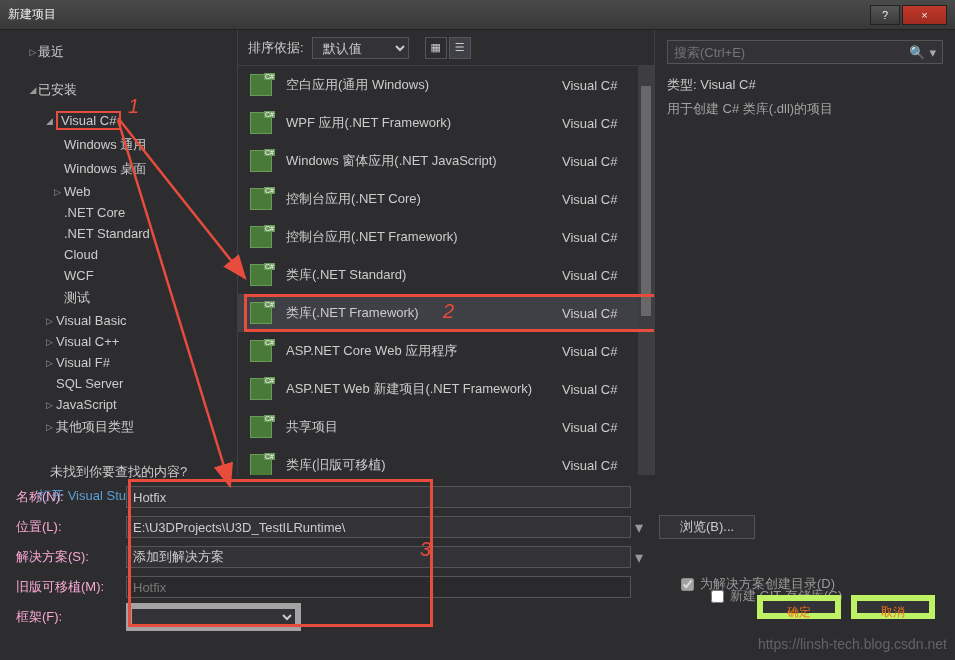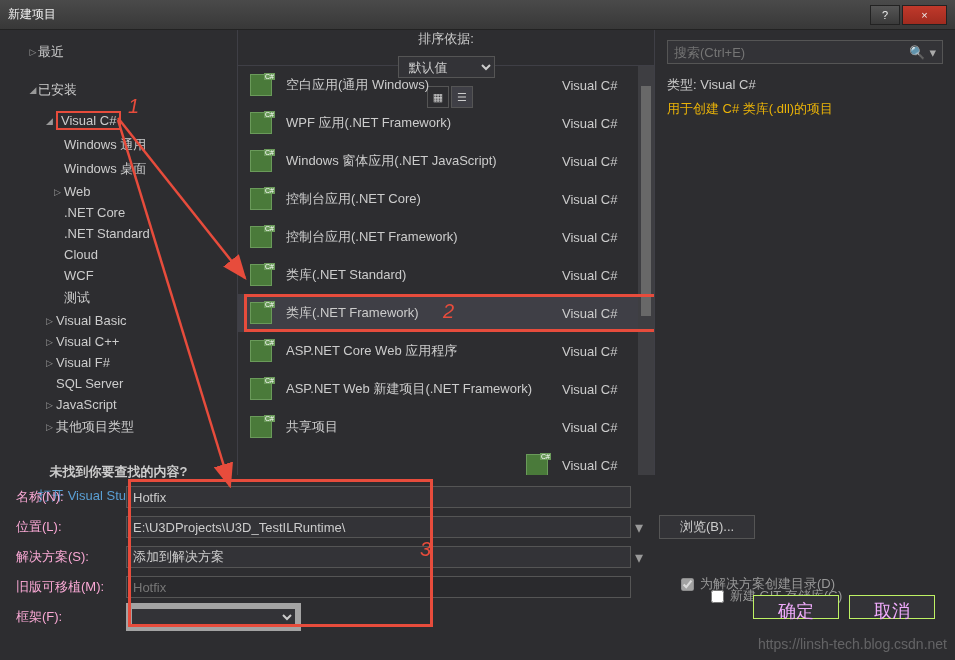--- a/index.html
+++ b/index.html
@@ -11,55 +11,55 @@
 .main { display: flex; height: 445px; }
 .left-panel { width: 238px; padding: 10px 8px; border-right: 1px solid #3f3f46; font-size: 13px; position: relative; }
 .tree-item { padding: 3px 6px; display: flex; align-items: center; cursor: pointer; }
 .tree-item .arrow { display: inline-block; width: 10px; font-size: 9px; color: #999; }
 .tree-item.collapsed .arrow::before { content: "▷"; }
 .tree-item.expanded .arrow::before { content: "◢"; }
 .tree-item.indent1 { padding-left: 20px; text-align: center; }
 .tree-item.indent2 { padding-left: 38px; }
 .tree-item.indent3 { padding-left: 56px; }
 .vcsharp-box { border: 2px solid #e74c3c; padding: 0 3px; }
-.notfound { text-align: center; font-size: 13px; color: #ccc; margin-top: 24px; padding: 0 16px; font-weight: bold; }
+.notfound { text-align: center; font-size: 13px; color: #ccc; margin-top: 24px; padding: 0 16px; }
 .openinstaller { text-align: center; color: #5a9fd4; font-size: 13px; margin-top: 6px; cursor: pointer; }
 .center-panel { flex: 1; display: flex; flex-direction: column; border-right: 1px solid #3f3f46; }
-.center-top { height: 36px; display: flex; align-items: center; padding: 0 10px; gap: 8px; border-bottom: 1px solid #3f3f46; flex-direction: column; }
+.center-top { height: 36px; display: flex; align-items: center; padding: 0 10px; gap: 8px; border-bottom: 1px solid #3f3f46; }
 .sort-label { font-size: 13px; }
 .sort-select { background: #333337; border: 1px solid #555; color: #ccc; font-size: 13px; padding: 2px 30px 2px 6px; height: 22px; }
 .view-icons { display: flex; gap: 2px; margin-left: 8px; }
 .view-icon { width: 22px; height: 22px; border: 1px solid #555; display: flex; align-items: center; justify-content: center; font-size: 11px; }
 .view-icon.active { background: #3f3f46; }
 .template-list { flex: 1; overflow-y: auto; position: relative; }
 .template-row { display: flex; align-items: center; padding: 6px 12px; cursor: pointer; height: 38px; justify-content: flex-end; }
 .template-row.selected { background: #3f3f46; }
 .template-icon { width: 22px; height: 22px; background: #4a7a3a; border: 1px solid #6a9a5a; margin-right: 14px; position: relative; flex-shrink: 0; }
 .template-icon::after { content: "C#"; position: absolute; top: -2px; right: -4px; font-size: 7px; background: #6a9a5a; padding: 0 1px; color: #fff; }
 .template-name { flex: 1; font-size: 13px; }
 .template-lang { font-size: 13px; color: #ccc; width: 80px; text-align: left; }
 .red-box2 { position: absolute; border: 3px solid #e74c3c; pointer-events: none; }
 .red-num { position: absolute; color: #e74c3c; font-size: 20px; font-weight: normal; font-style: italic; pointer-events: none; }
 .right-panel { width: 300px; padding: 10px 12px; font-size: 13px; }
 .search-wrap { display: flex; align-items: center; border: 1px solid #555; background: #333337; height: 24px; padding: 0 6px; margin-bottom: 12px; }
 .search-input { flex: 1; background: transparent; border: none; color: #aaa; font-size: 13px; outline: none; }
 .search-mag { color: #aaa; font-size: 13px; }
 .right-type { margin-bottom: 6px; }
-.right-desc { color: #eab308; font-size: 13px; }
+.right-desc { color: #a3a3a3; font-size: 13px; }
 .bottom-form { padding: 10px 16px 0 16px; position: relative; }
 .form-row { display: flex; align-items: center; margin-bottom: 6px; height: 24px; }
 .form-label { width: 110px; font-size: 13px; color: #f9a8d4; }
 .form-input { flex: 1; max-width: 505px; background: #333337; border: 1px solid #555; color: #ccc; padding: 2px 6px; font-size: 13px; height: 22px; }
 .form-input.disabled { color: #777; background: #2a2a2d; }
 .browse-btn { margin-left: 16px; background: #333337; border: 1px solid #555; color: #ccc; padding: 2px 20px; font-size: 13px; height: 24px; }
 .framework-select { background: #333337; border: 6px solid #a3a3a3; color: #ccc; padding: 8px 6px; font-size: 13px; height: 22px; }
 .checkbox-row { display: flex; align-items: center; font-size: 13px; color: #999; margin-bottom: 6px; margin-left: 20px; }
 .checkbox-row input { margin-right: 6px; }
 .bottom-btns { position: absolute; right: 20px; bottom: 10px; display: flex; gap: 10px; }
-.btn { background: #333337; border: 1px solid #bef264; color: #f0abfc; padding: 3px 24px; font-size: 18px; height: 24px; }
+.btn { background: #333337; border: 6px solid #bef264; color: #f97316; padding: 3px 24px; font-size: 12px; height: 24px; }
 .scroll-indicator { position: absolute; right: 0; top: 0; width: 16px; height: 100%; background: #3e3e42; }
 .scroll-thumb { position: absolute; right: 3px; top: 20px; width: 10px; height: 230px; background: #686868; }
 .anno-arrow { position: absolute; pointer-events: none; z-index: 100; }
 .watermark { position: absolute; right: 8px; bottom: 8px; color: rgba(200,200,200,0.35); font-size: 14px; z-index: 200; }
 </style>
 </head>
 <body>
 
 <div class="titlebar">
   <span class="titlebar-title">新建项目</span>
@@ -196,20 +196,21 @@
             <div class="template-name">ASP.NET Web 新建项目(.NET Framework)</div>
             <div class="template-lang">Visual C#</div>
           </div>
           <div class="template-row">
             <div class="template-icon"></div>
             <div class="template-name">共享项目</div>
             <div class="template-lang">Visual C#</div>
           </div>
           <div class="template-row">
             <div class="template-icon"></div>
+            <div class="template-name">类库(旧版可移植)</div>
             <div class="template-lang">Visual C#</div>
           </div>
         </div>
       <div class="red-box2" style="left:6px;top:228px;width:420px;height:38px"></div>
     </div>
   </div>
 
   <div class="right-panel">
     <div class="search-wrap">
       <input class="search-input" placeholder="搜索(Ctrl+E)" style="">

